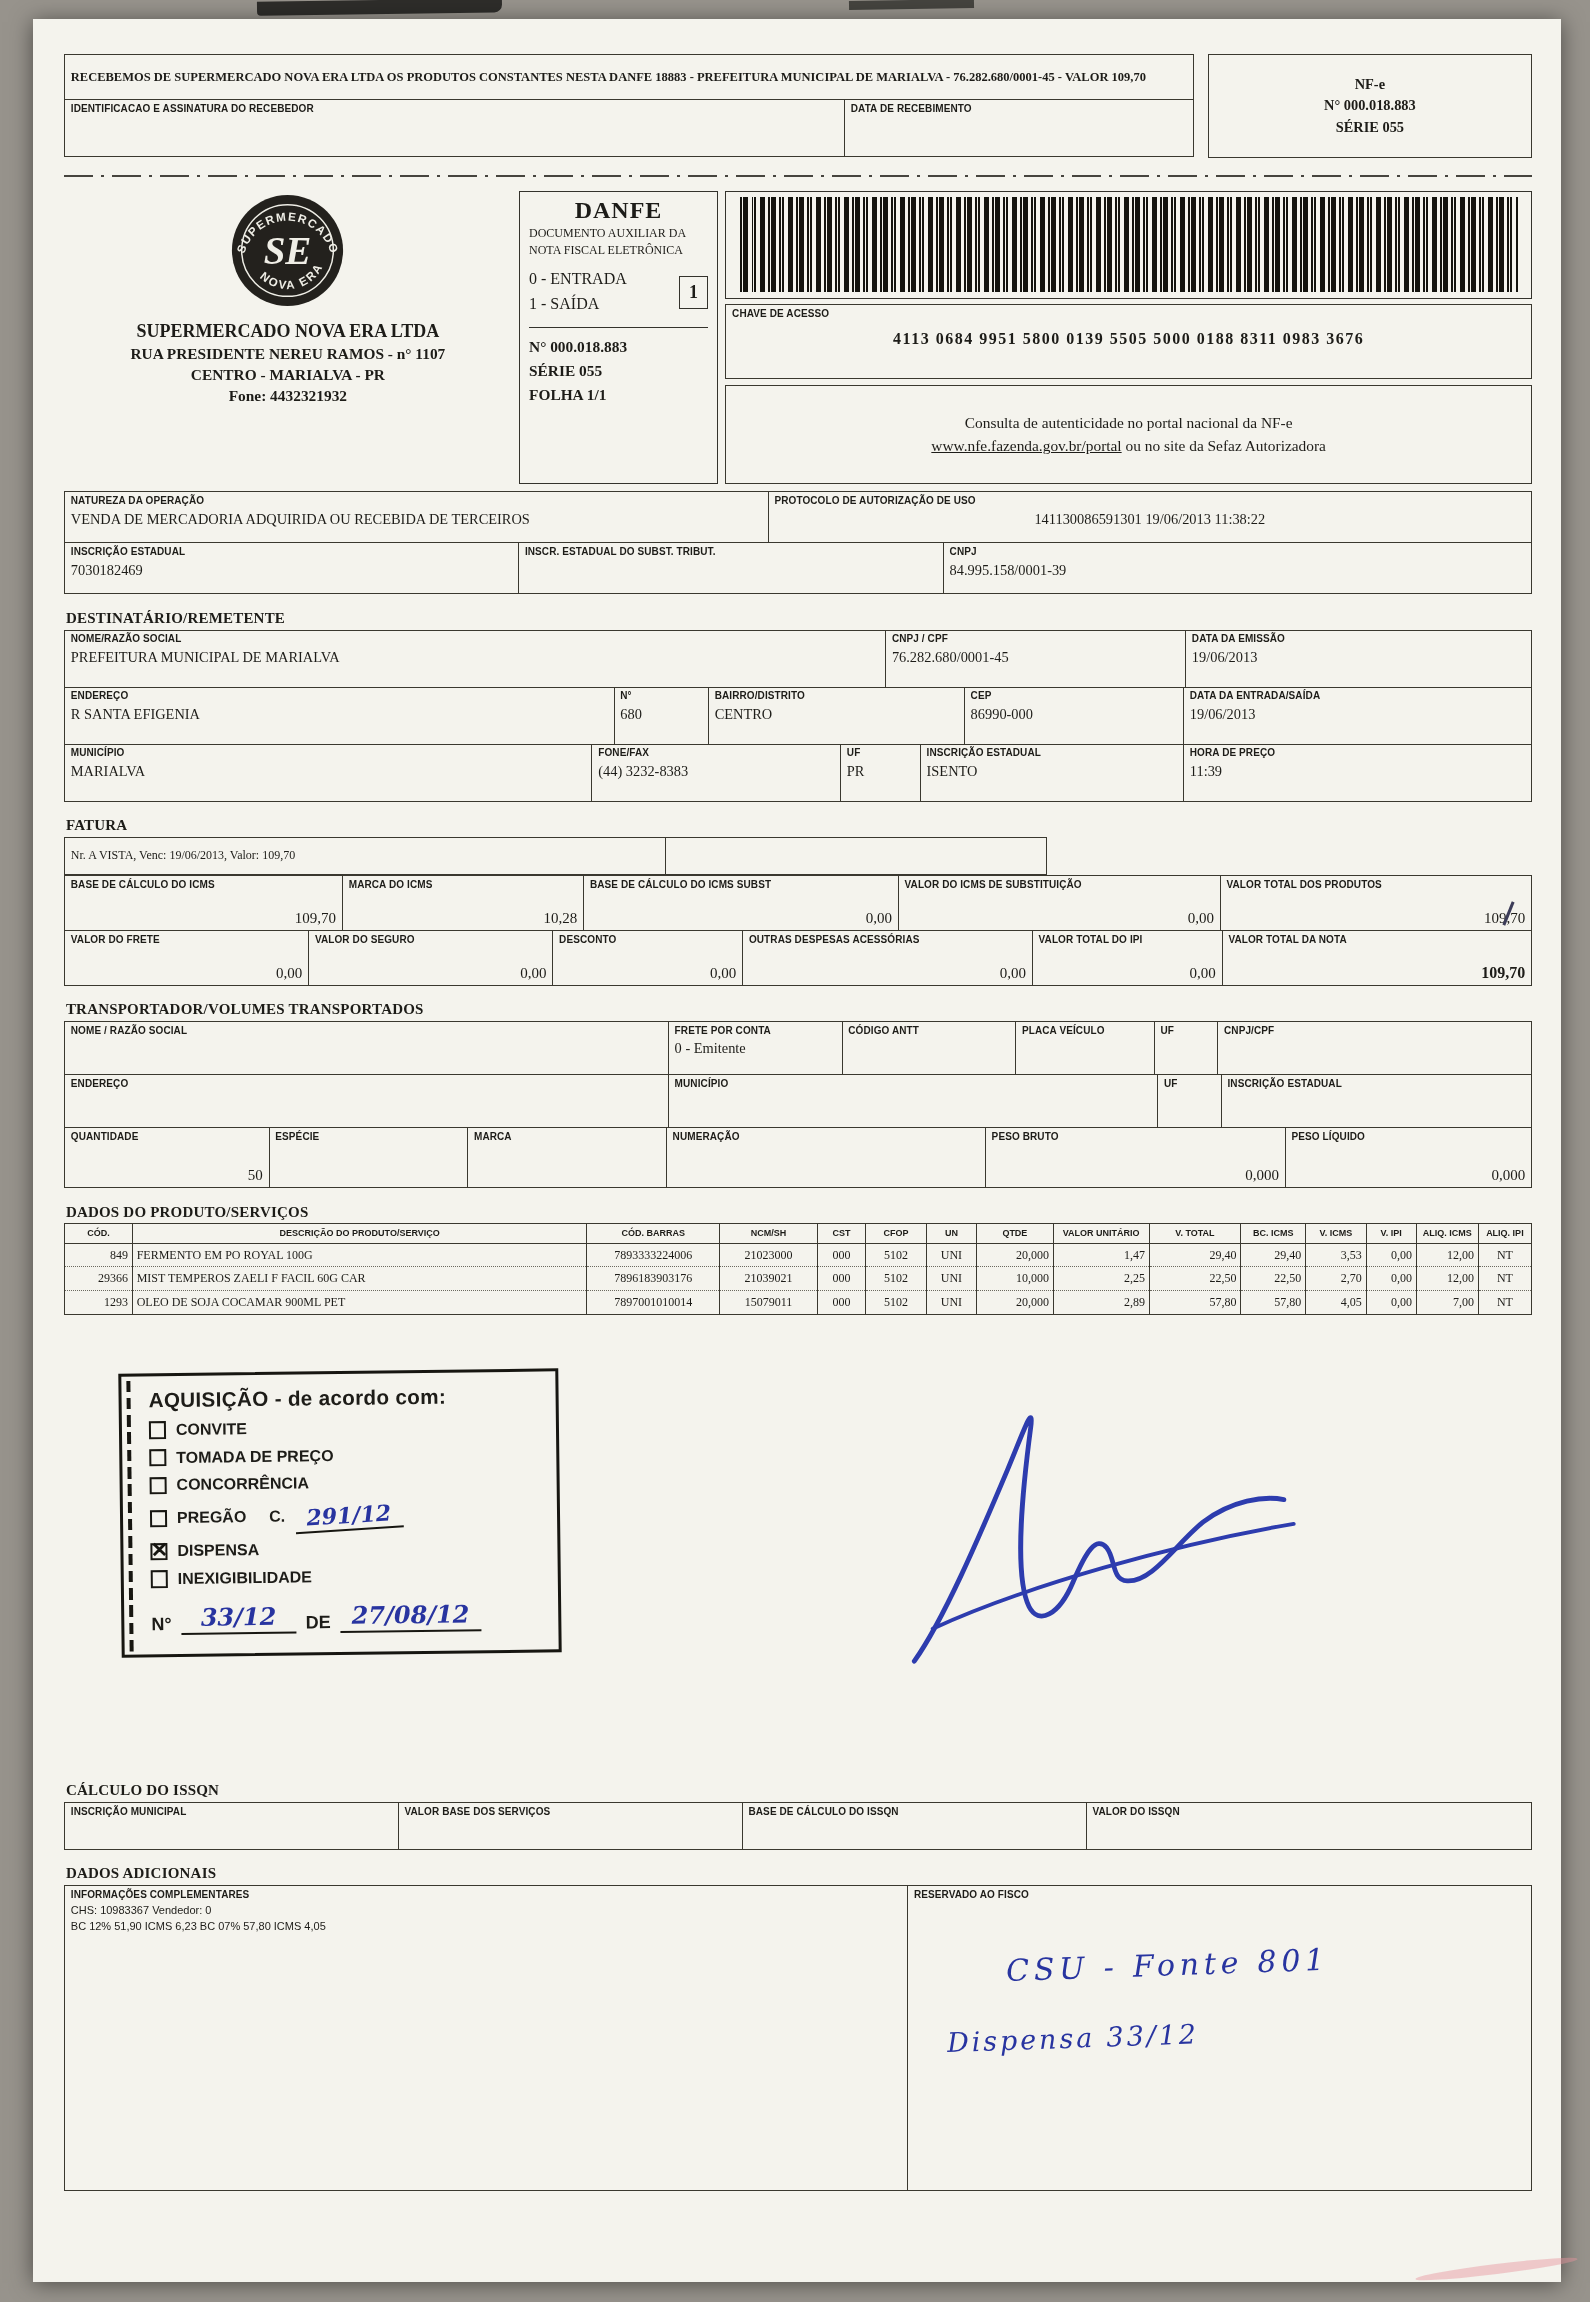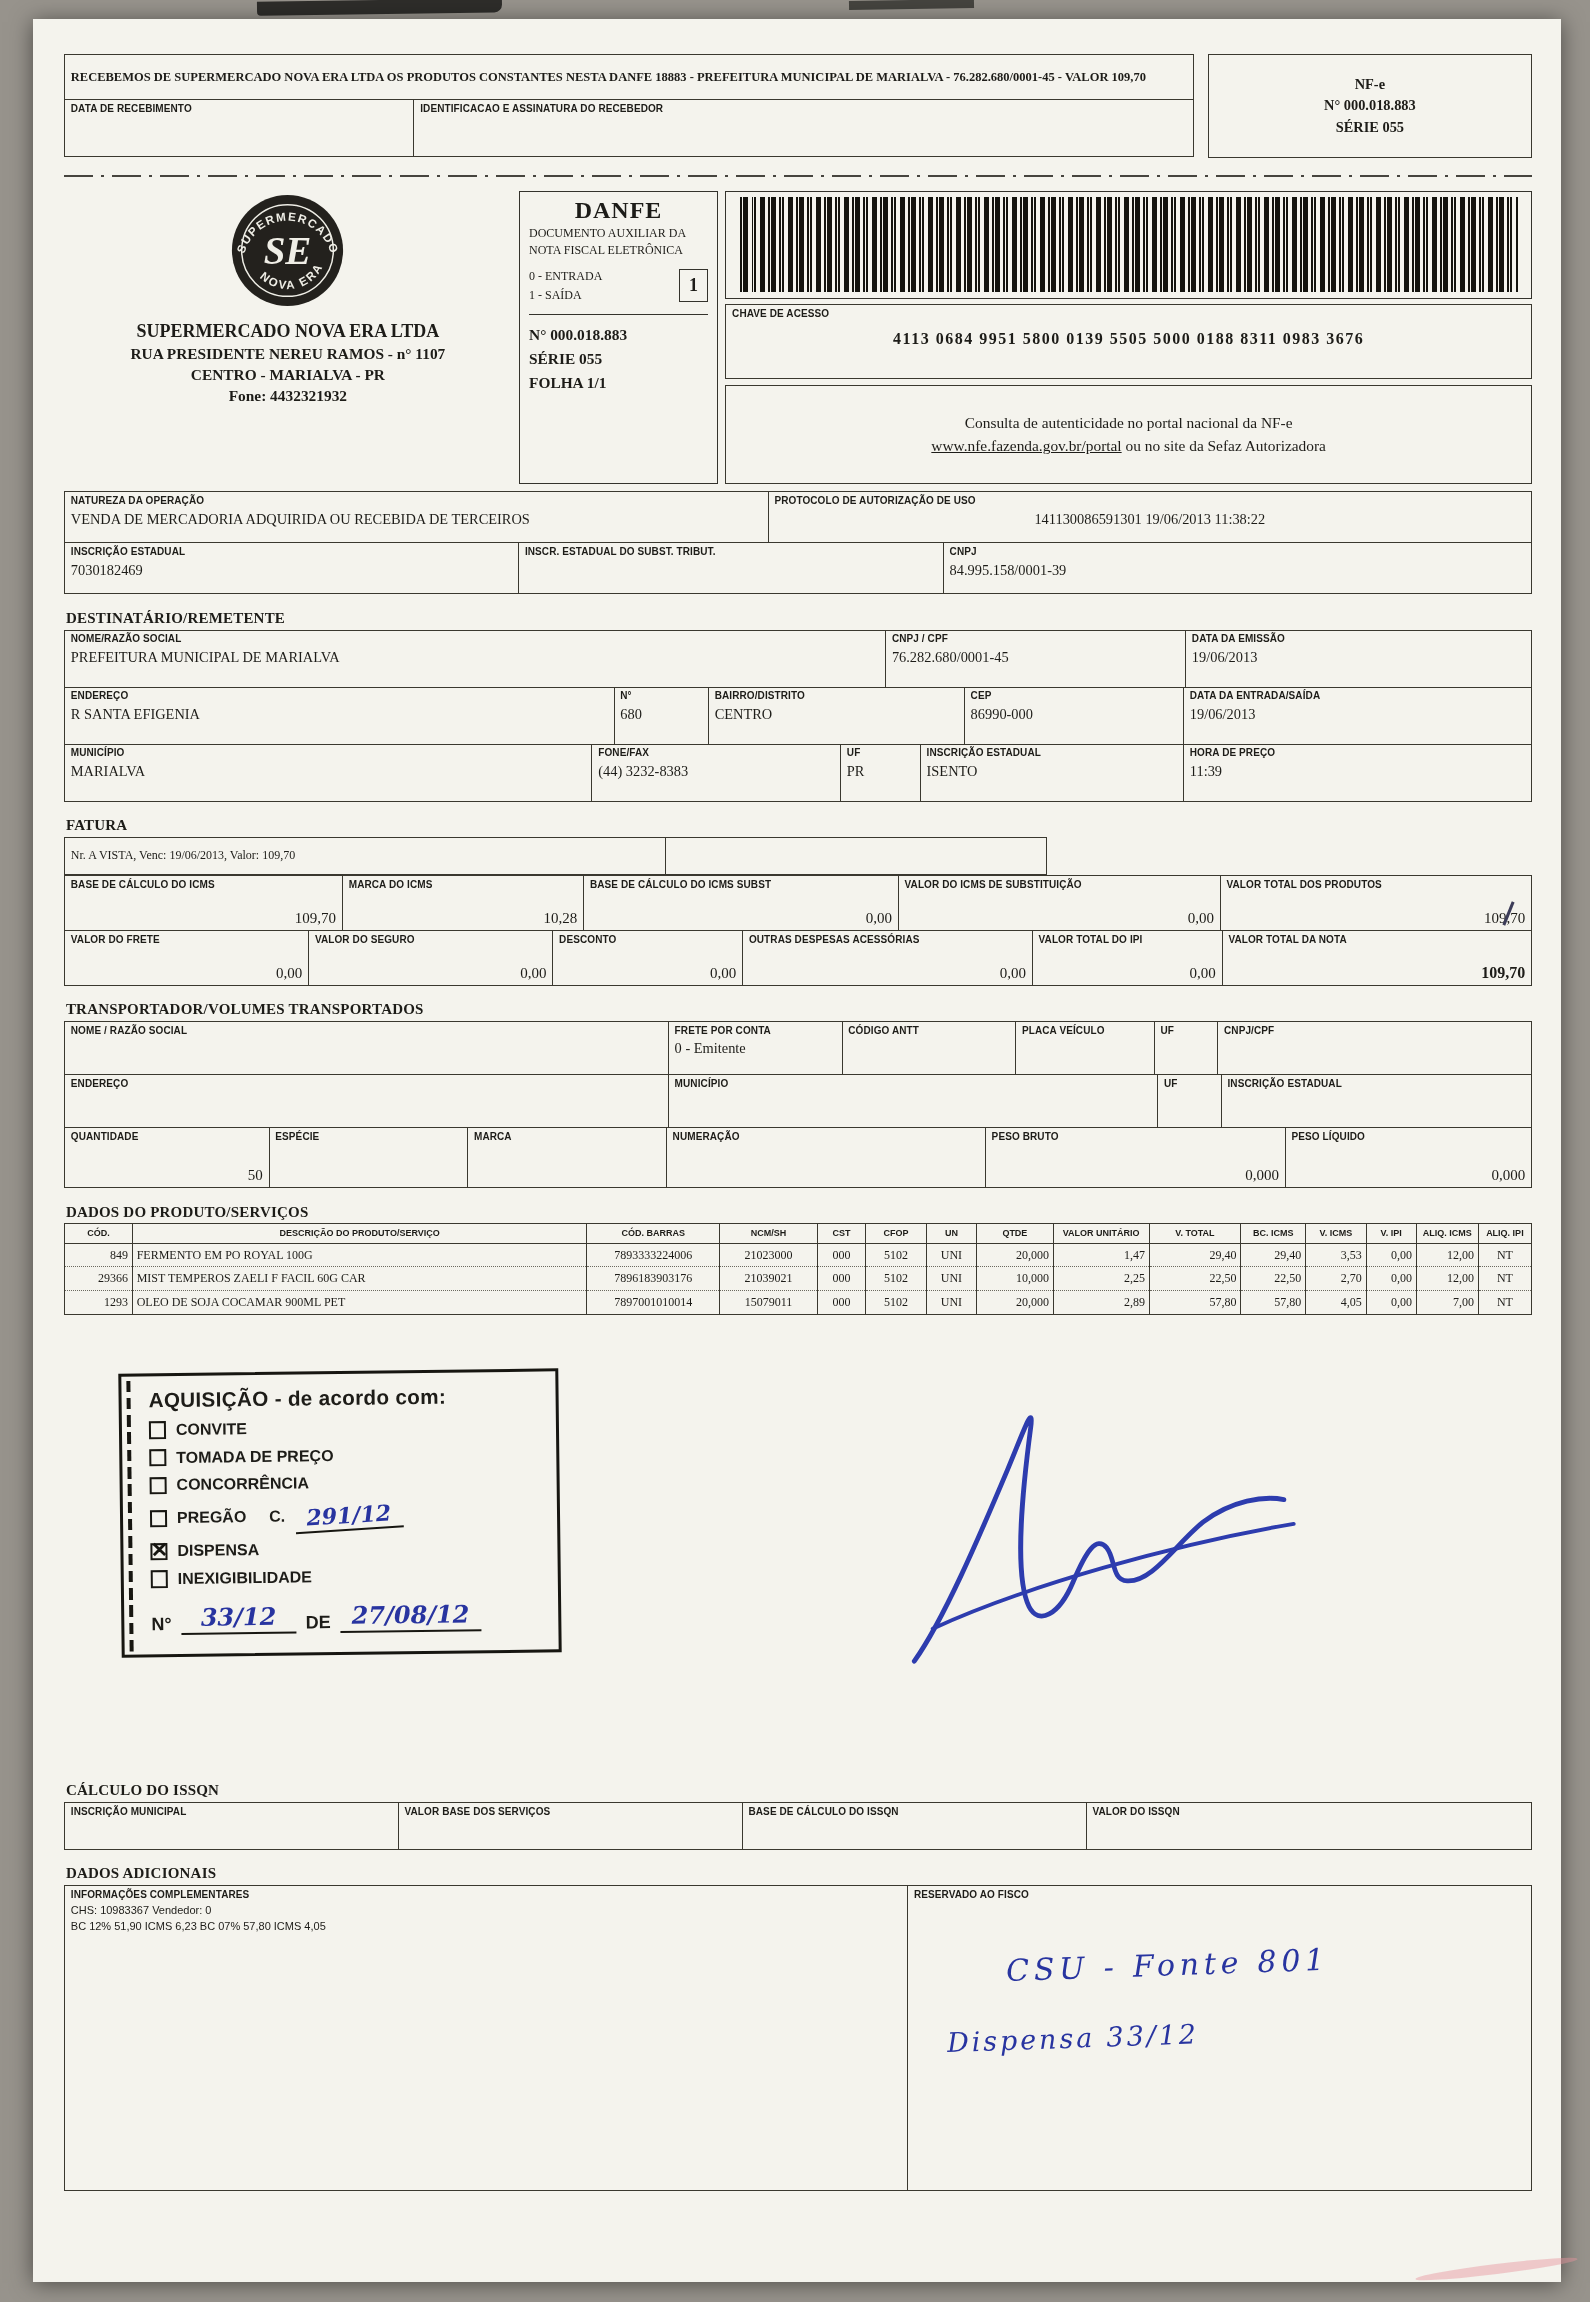--- a/index.html
+++ b/index.html
@@ -35,21 +35,21 @@
   
   .header{display:flex;gap:7.7px;align-items:stretch;height:293px;}
   .emit{flex:0 0 30.5%;text-align:center;padding-top:1.9px;}
   .logo-svg{width:117px;height:117px;}
   .emit-name{font-weight:bold;font-size:18px;margin-top:7.7px;}
   .emit-line{font-weight:bold;font-size:15.4px;margin-top:2.9px;}
   .danfe-box{flex:0 0 13.5%;border:1.4px solid #34322c;padding:5.8px 8.6px;display:flex;flex-direction:column;box-sizing:border-box;}
   .danfe-title{text-align:center;font-weight:bold;font-size:24px;letter-spacing:1px;}
   .danfe-sub{font-size:12px;margin-top:1px;line-height:1.35;}
   .es-block{display:flex;align-items:center;margin-top:9.6px;gap:7.7px;}
-  .es-lines{font-size:12px;line-height:1.55;flex:1;}
+  .es-lines{font-size:16px;line-height:1.55;flex:1;}
   .type-box{border:1.4px solid #34322c;width:29px;height:33px;display:flex;align-items:center;justify-content:center;font-weight:bold;font-size:18px;box-sizing:border-box;}
   .danfe-nums{border-top:1.4px solid #34322c;margin-top:9.6px;padding-top:7.7px;font-weight:bold;font-size:15.4px;line-height:1.55;}
   .hdr-right{flex:1;display:flex;flex-direction:column;gap:5.8px;}
   .barcode-box{border:1px solid #34322c;height:108px;padding:5.8px 13.4px;box-sizing:border-box;}
   .barcode{width:100%;height:100%;background:repeating-linear-gradient(90deg,#14130e 0 1.9px,transparent 1.9px 2.9px,#14130e 2.9px 7.7px,transparent 7.7px 11.5px,#14130e 11.5px 13.4px,transparent 13.4px 14.4px,#14130e 14.4px 16.3px,transparent 16.3px 20px,#14130e 20px 25px,transparent 25px 28px);}
   .chave-box{min-height:75px;}
   .chave-val{font-weight:bold;font-size:16px;text-align:center;letter-spacing:1.5px;margin-top:9.6px;}
   .consulta-box{flex:1;justify-content:center;min-height:86px;}
   .consulta-text{text-align:center;font-size:15.4px;line-height:1.5;}
   .u{text-decoration:underline;}
@@ -106,25 +106,25 @@
 <div class="artifact-b"></div>
 
 <div class="paper">
 
   <div class="stub">
     <div class="stub-left">
       <div class="cell stub-statement">
         <span class="statement-text">RECEBEMOS DE SUPERMERCADO NOVA ERA LTDA OS PRODUTOS CONSTANTES NESTA DANFE 18883 - PREFEITURA MUNICIPAL DE MARIALVA - 76.282.680/0001-45 - VALOR 109,70</span>
       </div>
       <div class="frow stub-cells">
+        <div class="cell" style="flex:1">
+          <span class="lbl">IDENTIFICACAO E ASSINATURA DO RECEBEDOR</span>
+        </div>
         <div class="cell" style="flex:0 0 31%">
           <span class="lbl">DATA DE RECEBIMENTO</span>
-        </div>
-        <div class="cell" style="flex:1">
-          <span class="lbl">IDENTIFICACAO E ASSINATURA DO RECEBEDOR</span>
         </div>
       </div>
     </div>
     <div class="cell stub-right">
       <span class="nfe-line">NF-e</span>
       <span class="nfe-line">N° 000.018.883</span>
       <span class="nfe-line">SÉRIE 055</span>
     </div>
   </div>
 

